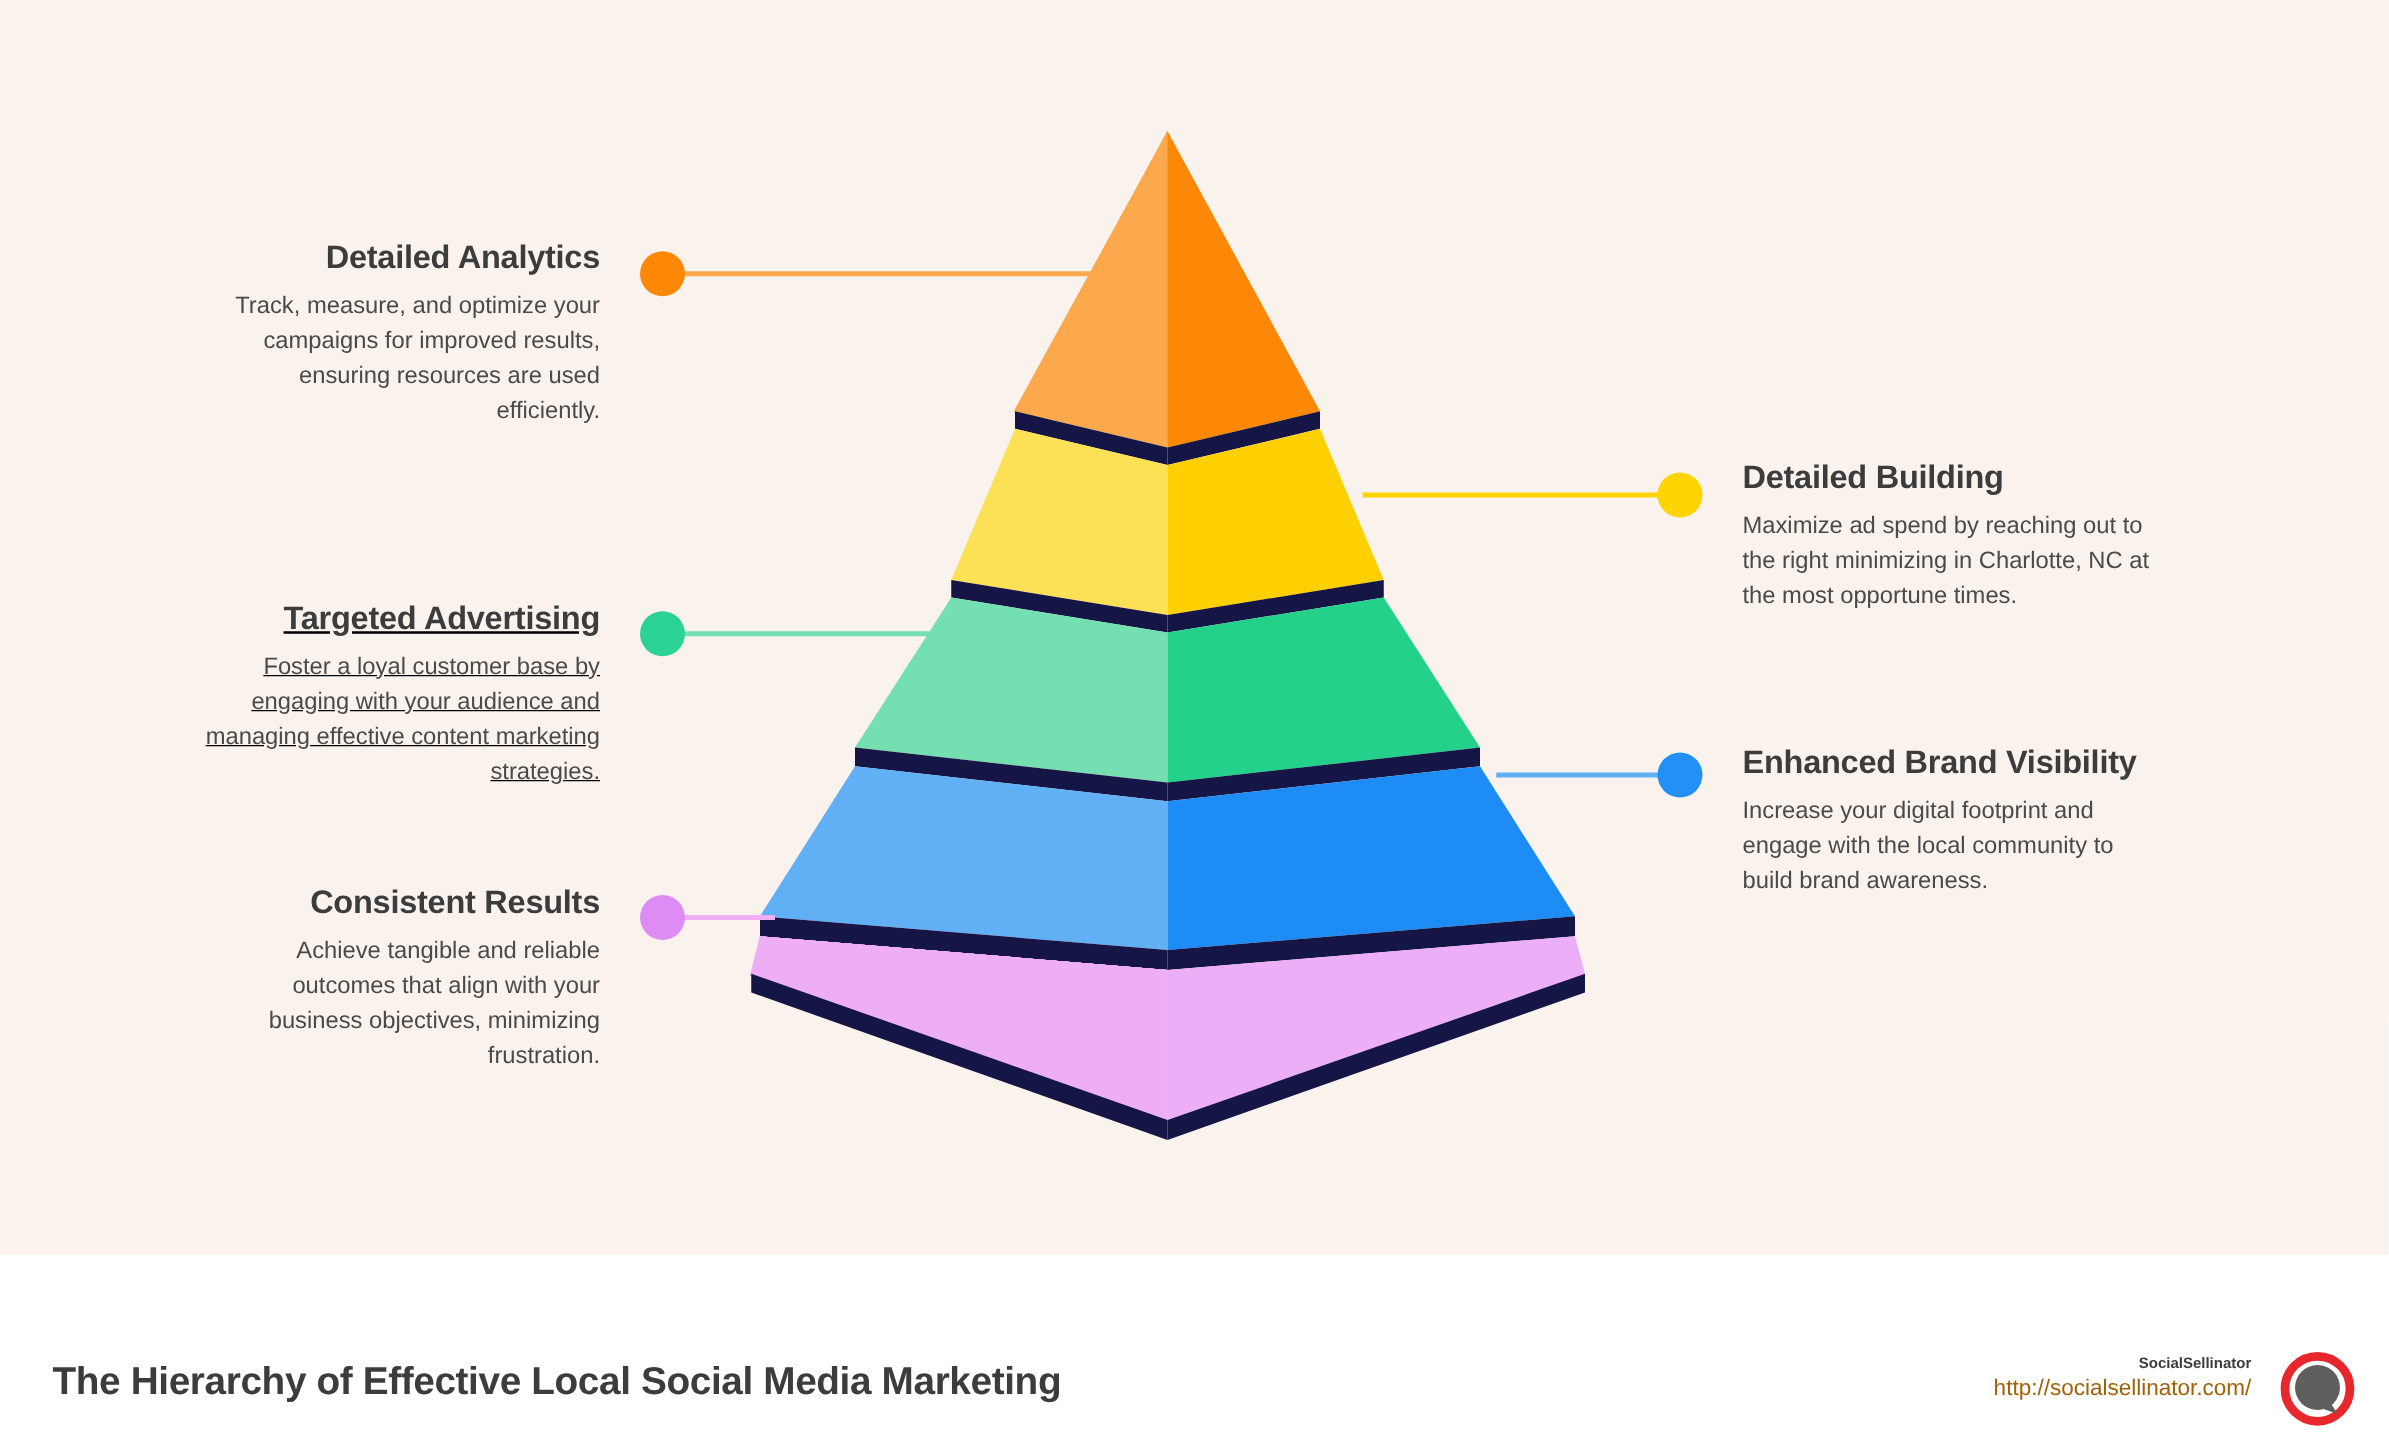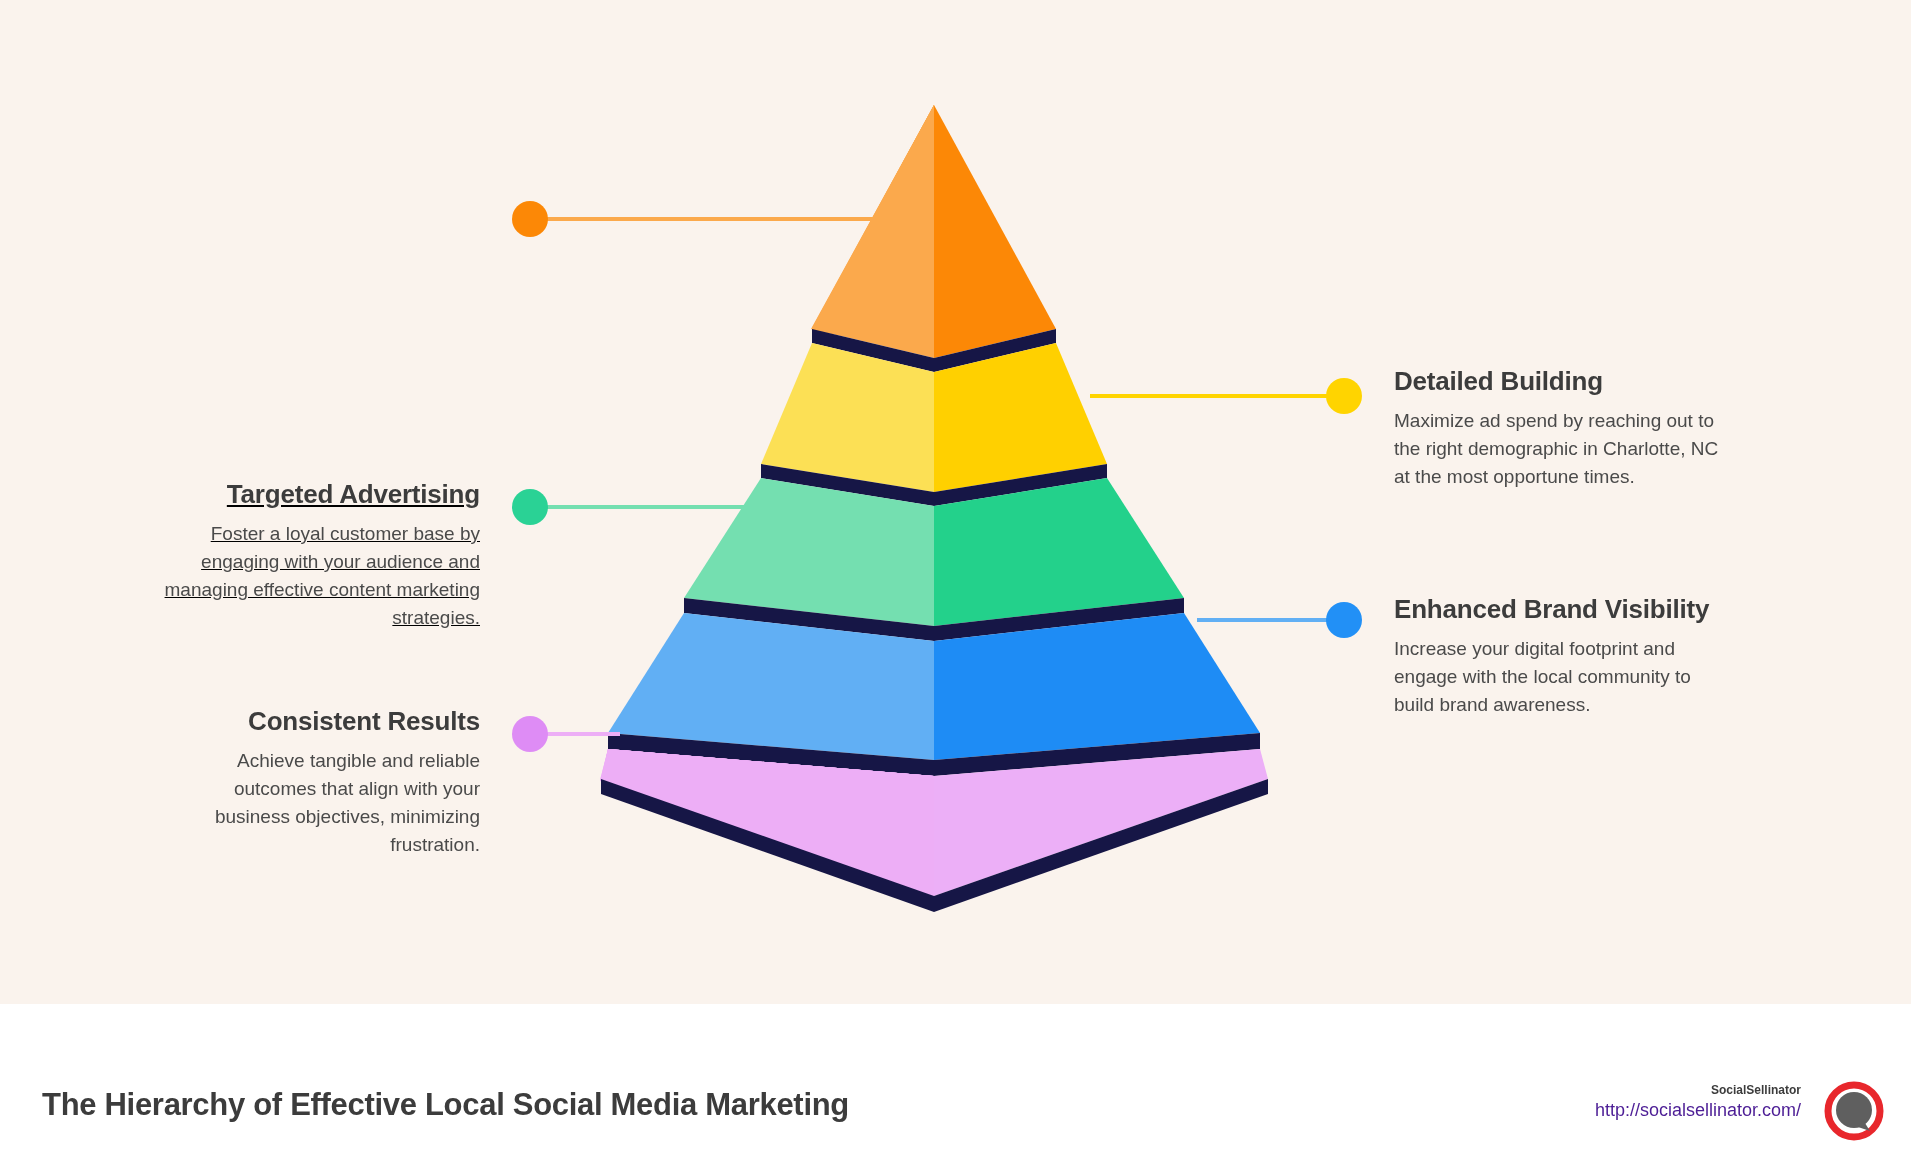--- a/index.html
+++ b/index.html
@@ -61,21 +61,21 @@
   }
   .brand {
     position:absolute; right:110px; top:50px;
     text-align:right;
   }
   .brand-name {
     font-size:12px; font-weight:bold; color:#3C3C3C;
     line-height:1.35;
   }
   .brand-url {
-    font-size:18px; font-weight:400; color:#4c1d95;
+    font-size:18px; font-weight:400; color:#a16207;
     line-height:1.35;
   }
   .logo {
     position:absolute; right:26px; top:48px;
     width:62px; height:62px;
   }
 </style>
 </head>
 <body>
 
@@ -139,34 +139,38 @@
       <line x1="540" y1="734" x2="620" y2="734" stroke="#EDAEF6" stroke-width="4"></line>
     </svg>
   </div>
 
   <div class="dot" style="left:512px; top:201px; background:#FC8806;"></div>
   <div class="dot" style="left:1326px; top:378px; background:#FFD400;"></div>
   <div class="dot" style="left:512px; top:489px; background:#2AD295;"></div>
   <div class="dot" style="left:1326px; top:602px; background:#2290F6;"></div>
   <div class="dot" style="left:512px; top:716px; background:#DE8CF5;"></div>
 
+  <div class="callout left" style="left:155px; top:190px; width:325px;">
+    <div class="c-title">Detailed Analytics</div>
+    <div class="c-body">Track, measure, and optimize your campaigns for improved results, ensuring resources are used efficiently.</div>
+  </div>
 
   <div class="callout left" style="left:155px; top:479px; width:325px;text-decoration:underline;">
     <div class="c-title">Targeted Advertising</div>
     <div class="c-body">Foster a loyal customer base by engaging with your audience and managing effective content marketing strategies.</div>
   </div>
 
   <div class="callout left" style="left:155px; top:706px; width:325px;">
     <div class="c-title">Consistent Results</div>
     <div class="c-body">Achieve tangible and reliable outcomes that align with your business objectives, minimizing frustration.</div>
   </div>
 
   <div class="callout right" style="left:1394px; top:366px; width:330px;">
     <div class="c-title">Detailed Building</div>
-    <div class="c-body">Maximize ad spend by reaching out to the right demographic in Charlotte, NC at the most opportune times.</div>
+    <div class="c-body">Maximize ad spend by reaching out to the right minimizing in Charlotte, NC at the most opportune times.</div>
   </div>
 
   <div class="callout right" style="left:1394px; top:594px; width:340px;">
     <div class="c-title">Enhanced Brand Visibility</div>
     <div class="c-body">Increase your digital footprint and engage with the local community to build brand awareness.</div>
   </div>
 
   <div class="footer">
     <div class="footer-title">The Hierarchy of Effective Local Social Media Marketing</div>
 

